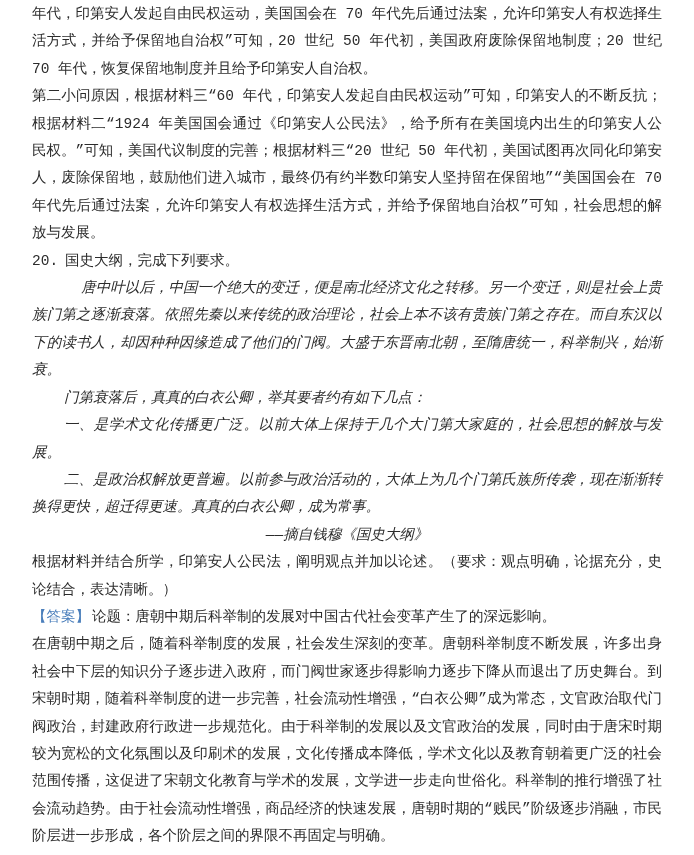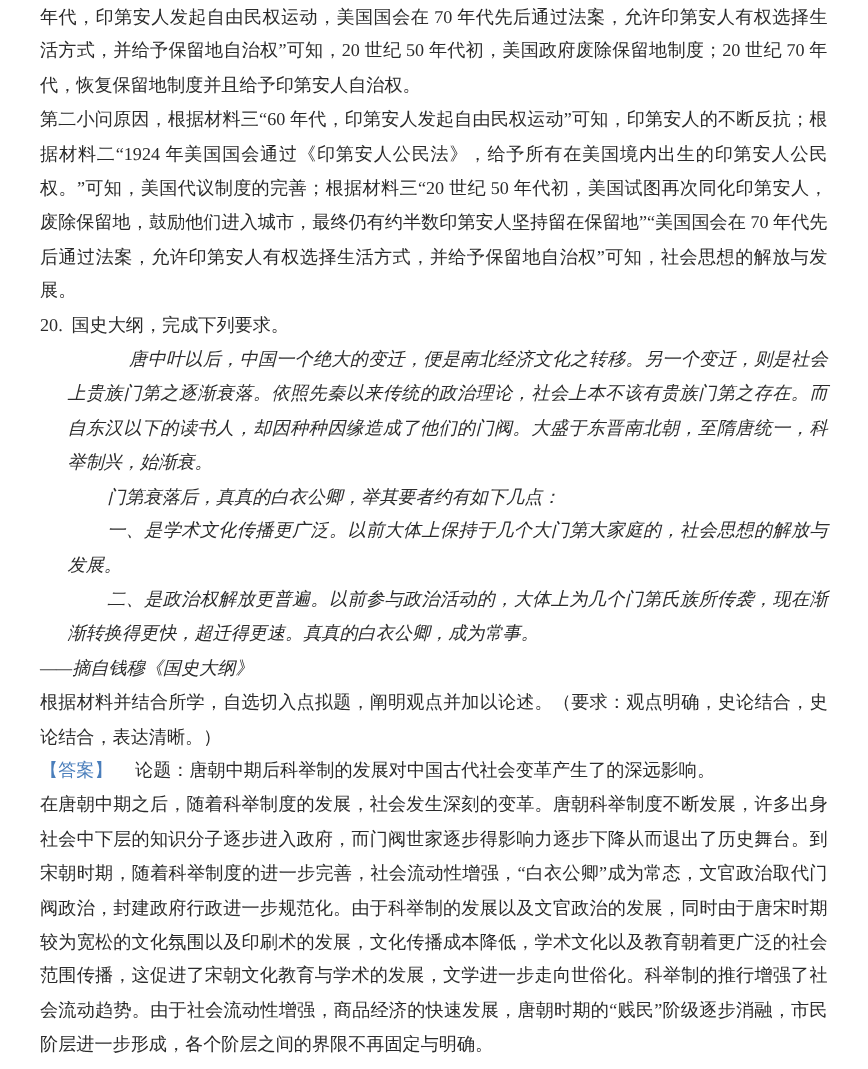--- a/index.html
+++ b/index.html
@@ -7,44 +7,43 @@
     padding: 0;
     background: #ffffff;
   }
   .page {
     position: relative;
     width: 694px;
     height: 855px;
     box-sizing: border-box;
     padding: 1px 32px 0 32px;
     background: #ffffff;
-    font-family: Liberation Serif, serif;
+    font-family: Liberation Mono, monospace;
     font-size: 14.5px;
     line-height: 27.4px;
     color: #2b2b2b;
     text-align: justify;
     overflow: hidden;
   }
   p { margin: 0; padding: 0; }
   .question-line .q-num { margin-right: 7px; }
   .material {
     font-style: italic;
     text-indent: 2.2em;
-    margin-left: 22px;
   }
   .material.indent-deep {
     text-indent: 3.4em;
   }
   .attribution {
-    text-align: left;
+    text-align: center;
     font-style: italic;
   }
   .answer-label {
     color: #4a7ebb;
-    margin-right: 18px;
+    margin-right: 2px;
   }
 </style>
 </head>
 <body>
 
 <div class="page">
 
   <p class="para">年代，印第安人发起自由民权运动，美国国会在 70 年代先后通过法案，允许印第安人有权选择生活方式，并给予保留地自治权”可知，20 世纪 50 年代初，美国政府废除保留地制度；20 世纪 70 年代，恢复保留地制度并且给予印第安人自治权。</p>
 
   <p class="para">第二小问原因，根据材料三“60 年代，印第安人发起自由民权运动”可知，印第安人的不断反抗；根据材料二“1924 年美国国会通过《印第安人公民法》，给予所有在美国境内出生的印第安人公民权。”可知，美国代议制度的完善；根据材料三“20 世纪 50 年代初，美国试图再次同化印第安人，废除保留地，鼓励他们进入城市，最终仍有约半数印第安人坚持留在保留地”“美国国会在 70 年代先后通过法案，允许印第安人有权选择生活方式，并给予保留地自治权”可知，社会思想的解放与发展。</p>
@@ -57,21 +56,21 @@
 
   <p class="material">门第衰落后，真真的白衣公卿，举其要者约有如下几点：</p>
 
   <p class="material">一、是学术文化传播更广泛。以前大体上保持于几个大门第大家庭的，社会思想的解放与发展。</p>
 
   <p class="material">二、是政治权解放更普遍。以前参与政治活动的，大体上为几个门第氏族所传袭，现在渐渐转换得更快，超迁得更速。真真的白衣公卿，成为常事。</p>
 
 
   <p class="attribution">——摘自钱穆《国史大纲》</p>
 
-  <p class="para">根据材料并结合所学，自选切入点拟题，阐明观点并加以论述。（要求：观点明确，史论结合，史论结合，表达清晰。）</p>
+  <p class="para">根据材料并结合所学，印第安人公民法，阐明观点并加以论述。（要求：观点明确，论据充分，史论结合，表达清晰。）</p>
 
   <p class="para">
     <span class="answer-label">【答案】</span><span>论题：唐朝中期后科举制的发展对中国古代社会变革产生了的深远影响。</span>
   </p>
 
   <p class="para">在唐朝中期之后，随着科举制度的发展，社会发生深刻的变革。唐朝科举制度不断发展，许多出身社会中下层的知识分子逐步进入政府，而门阀世家逐步得影响力逐步下降从而退出了历史舞台。到宋朝时期，随着科举制度的进一步完善，社会流动性增强，“白衣公卿”成为常态，文官政治取代门阀政治，封建政府行政进一步规范化。由于科举制的发展以及文官政治的发展，同时由于唐宋时期较为宽松的文化氛围以及印刷术的发展，文化传播成本降低，学术文化以及教育朝着更广泛的社会范围传播，这促进了宋朝文化教育与学术的发展，文学进一步走向世俗化。科举制的推行增强了社会流动趋势。由于社会流动性增强，商品经济的快速发展，唐朝时期的“贱民”阶级逐步消融，市民阶层进一步形成，各个阶层之间的界限不再固定与明确。</p>
 
 </div>
 
 </body></html>

